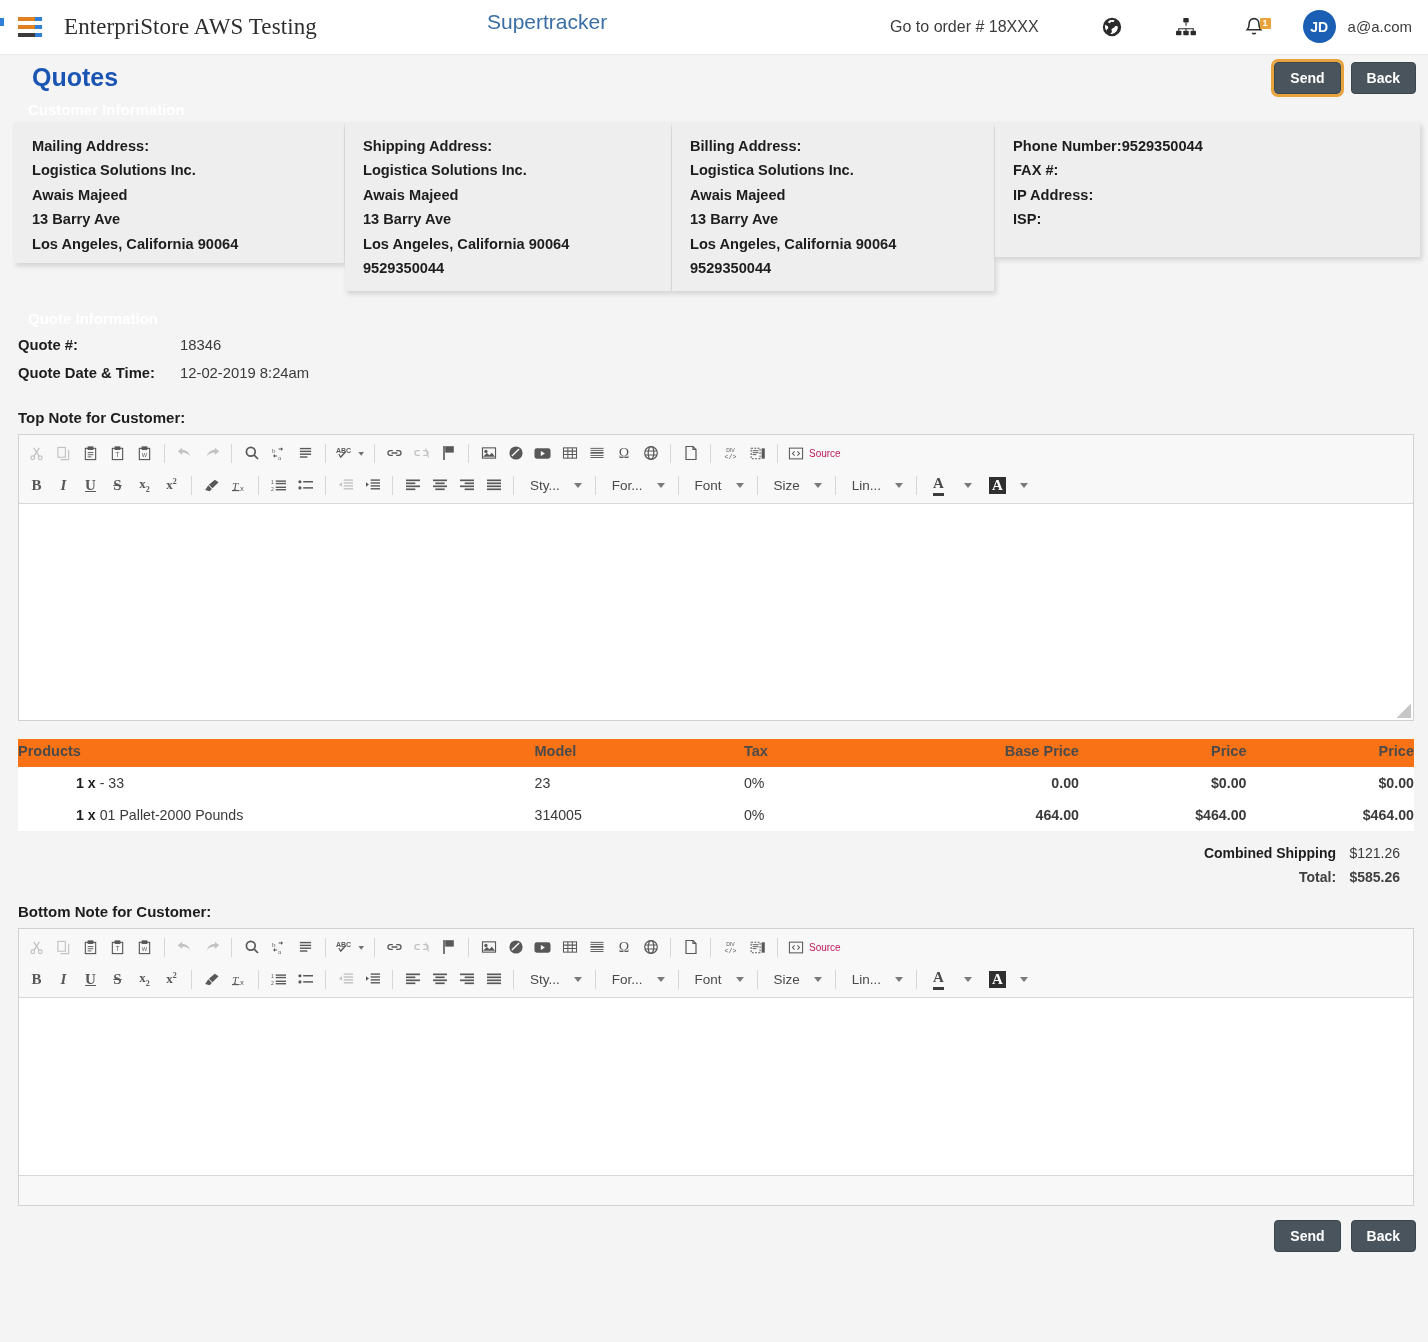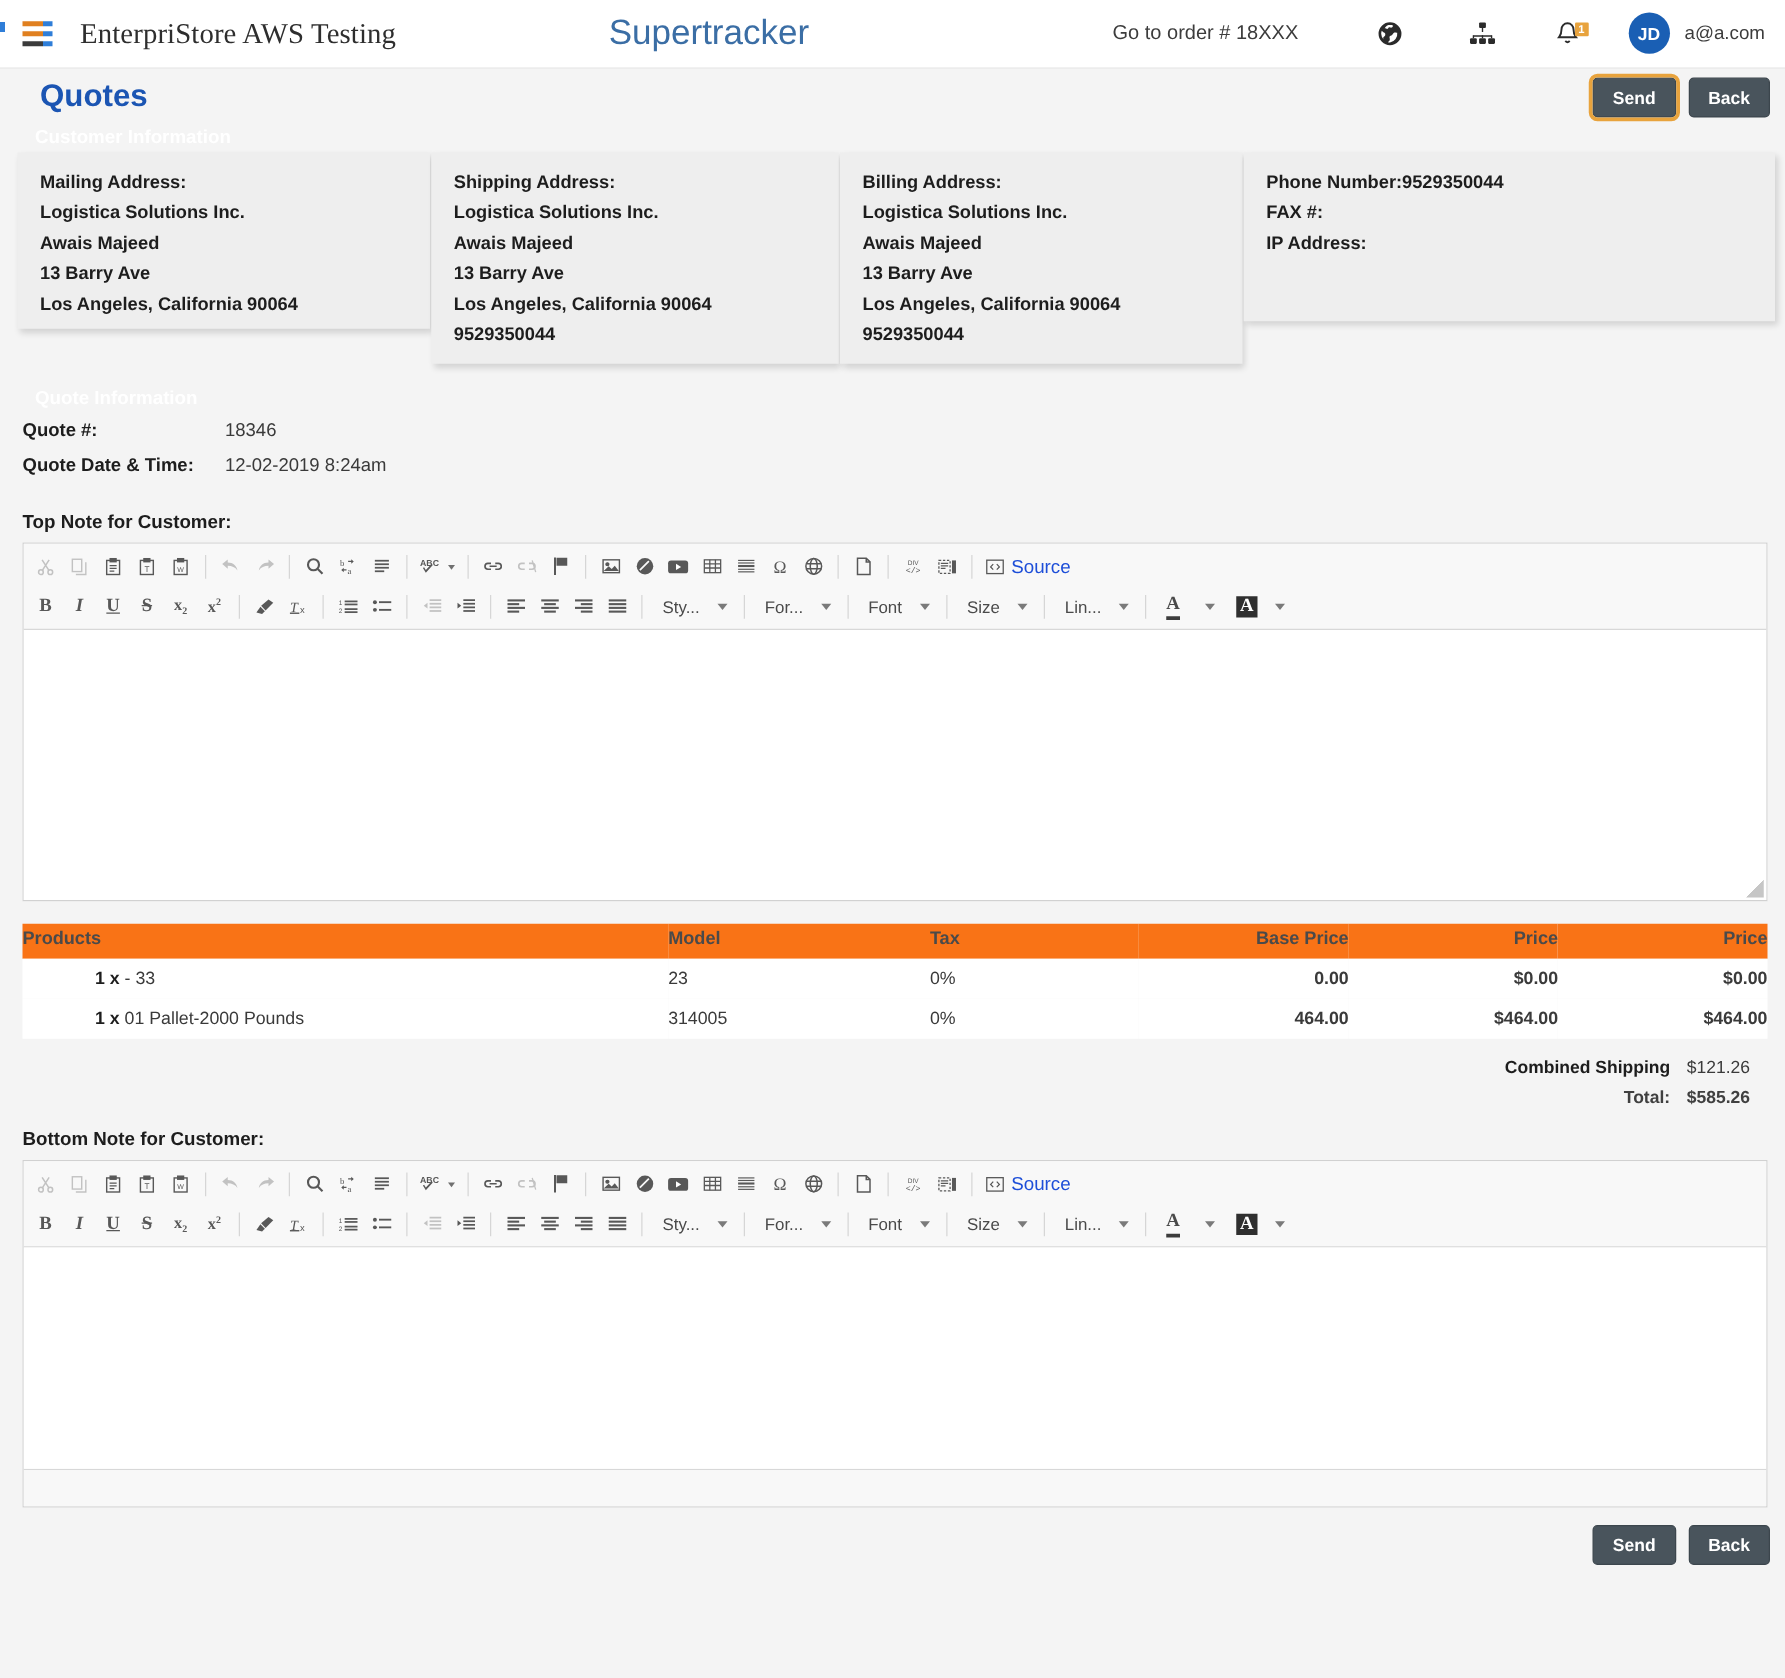--- a/index.html
+++ b/index.html
@@ -39,21 +39,21 @@
   .brand {
     margin-left: 22px;
     font-family: "Liberation Serif", serif;
     font-size: 23px;
     color: #2e2e2e;
     letter-spacing: .1px;
   }
   .supertracker {
     position: absolute;
     left: 487px; top: 10px;
-    font-size: 28px;
+    font-size: 21px;
     color: #3b6ea5;
   }
   .topright {
     margin-left: auto;
     display: flex; align-items: center;
     padding-right: 16px;
     gap: 0;
   }
   .goto-order {
     font-size: 16px; color: #3c3c3c;
@@ -167,21 +167,21 @@
     cursor: pointer; margin: 0 1px;
     color: #585858;
   }
   .ck-btn.dim { color: #c2c2c2; }
   .ck-btn svg { display:block; }
   .ck-sep { width: 1px; height: 19px; background: #d6d6d6; margin: 0 6px; }
   .ck-src {
     display: flex; align-items: center; gap: 5px;
     cursor: pointer; padding: 0 4px; color: #585858;
   }
-  .ck-src span { font-size: 15px; color: #1d4ed8; }
+  .ck-src span { font-size: 10px; color: #be185d; }
   .ck-combo {
     display: flex; align-items: center; justify-content: space-between;
     height: 23px; padding: 0 5px 0 8px; min-width: 52px;
     font-size: 13.5px; color: #4a4a4a;
     cursor: pointer; margin: 0 2px;
   }
   .ck-combo .cw { margin-right: 14px; }
   .caret { width:0;height:0;border-left:4px solid transparent;border-right:4px solid transparent;border-top:5px solid #7a7a7a; }
   .ck-body { background: #fff; position: relative; }
   .resize-grip {
@@ -299,20 +299,21 @@
       <div>Awais Majeed</div>
       <div>13 Barry Ave</div>
       <div>Los Angeles, California 90064</div>
       <div>9529350044</div>
     </div>
 
     <div class="card c4">
       <div><span>Phone Number:</span><span>9529350044</span></div>
       <div><span>FAX #:</span><span></span></div>
       <div><span>IP Address:</span><span></span></div>
+      <div><span>ISP:</span><span></span></div>
     </div>
   </div>
 
   <div class="quote-sec">
     <div class="section-legend">Quote Information</div>
     <div class="qrow">
       <div class="qlabel">Quote #:</div>
       <div class="qvalue">18346</div>
     </div>
     <div class="qrow">

